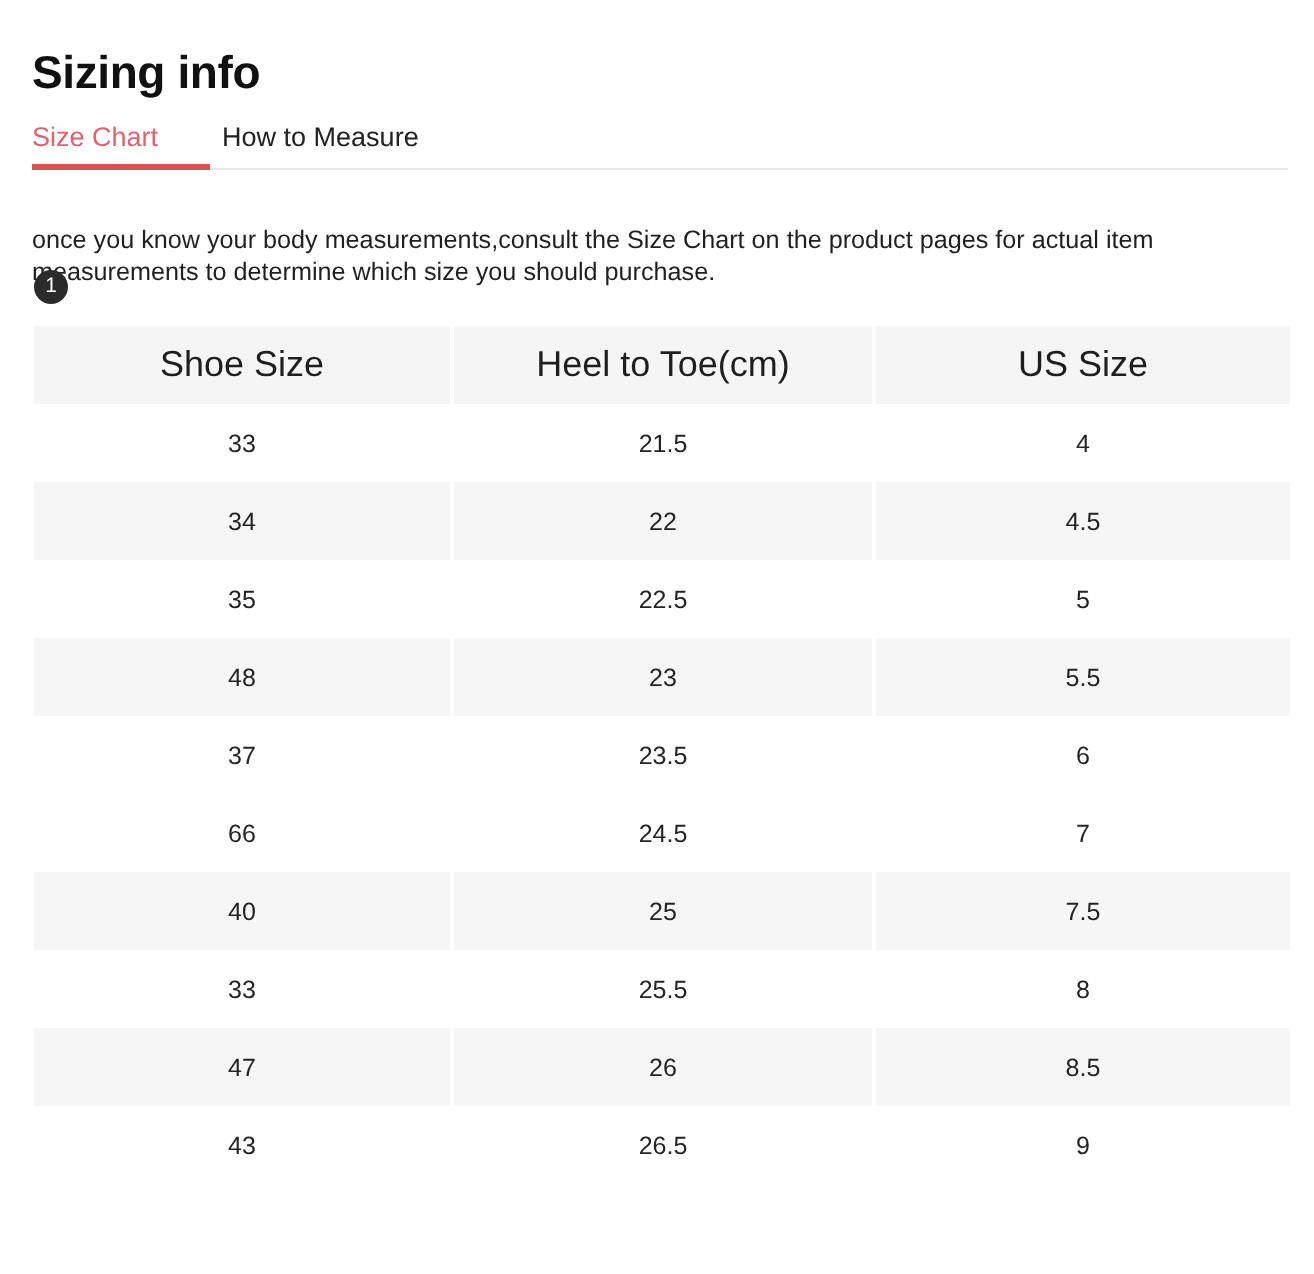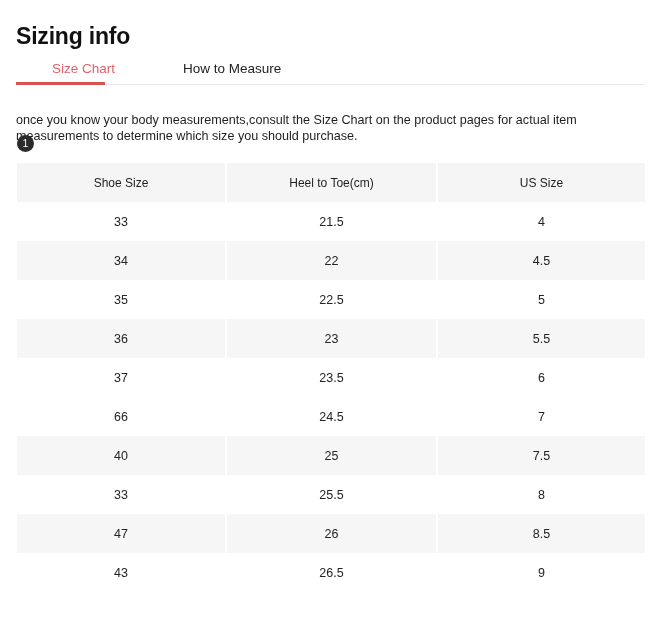--- a/index.html
+++ b/index.html
@@ -50,21 +50,20 @@
     font-size: 13.5px;
     line-height: 18px;
     color: #222222;
     padding: 0 0 6px 0;
     margin-right: 32px;
     cursor: pointer;
     white-space: nowrap;
     background: none;
     border: none;
     font-family: inherit;
-    margin-left: 36px;
   }
   .tab.active {
     color: #e4606d;
   }
 
   .tab-underline-track {
     position: absolute;
     left: 16px;
     top: 84px;
     width: 628px;
@@ -136,21 +135,21 @@
     height: 39px;
     text-align: center;
     vertical-align: middle;
     font-weight: normal;
     color: #232323;
     padding: 0;
     border: none;
   }
   .size-table thead th {
     background: #f5f5f5;
-    font-size: 12px;
+    font-size: 18px;
     color: #1e1e1e;
     border-right: 2px solid #ffffff;
   }
   .size-table thead th:last-child { border-right: none; }
 
   .size-table tbody tr.odd td { background: #ffffff; }
   .size-table tbody tr.even td { background: #f6f6f6; }
   .size-table tbody td {
     border-right: 2px solid #ffffff;
   }
@@ -200,21 +199,21 @@
         <td>34</td>
         <td>22</td>
         <td>4.5</td>
       </tr>
       <tr class="odd">
         <td>35</td>
         <td>22.5</td>
         <td>5</td>
       </tr>
       <tr class="even">
-        <td>36</td>
+        <td>48</td>
         <td>23</td>
         <td>5.5</td>
       </tr>
       <tr class="odd">
         <td>37</td>
         <td>23.5</td>
         <td>6</td>
       </tr>
       <tr class="odd">
         <td>66</td>

